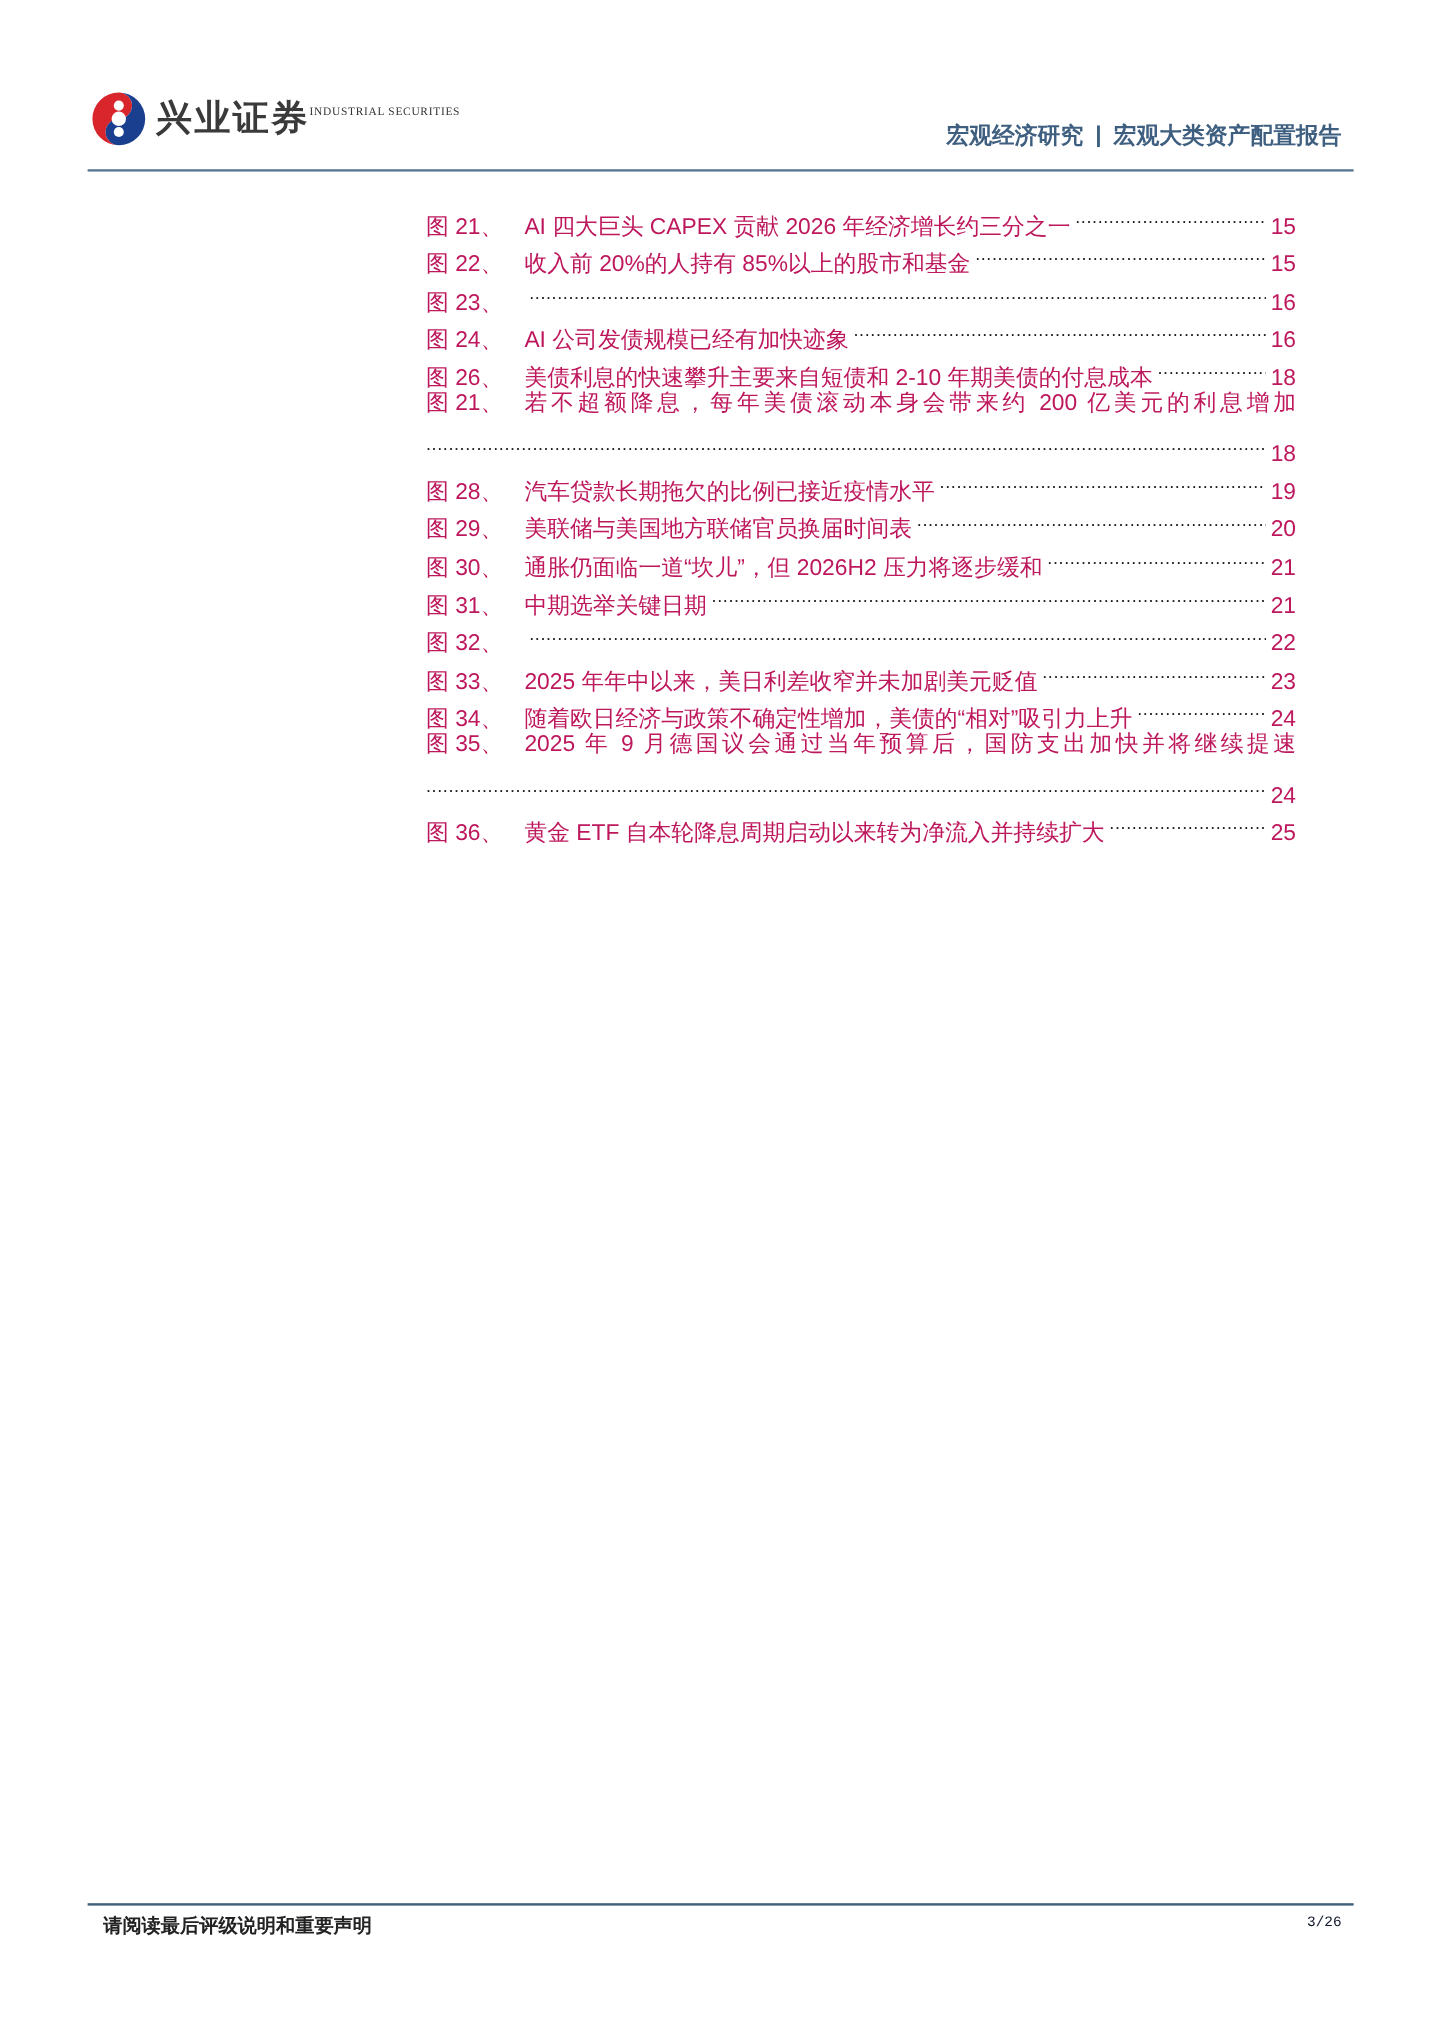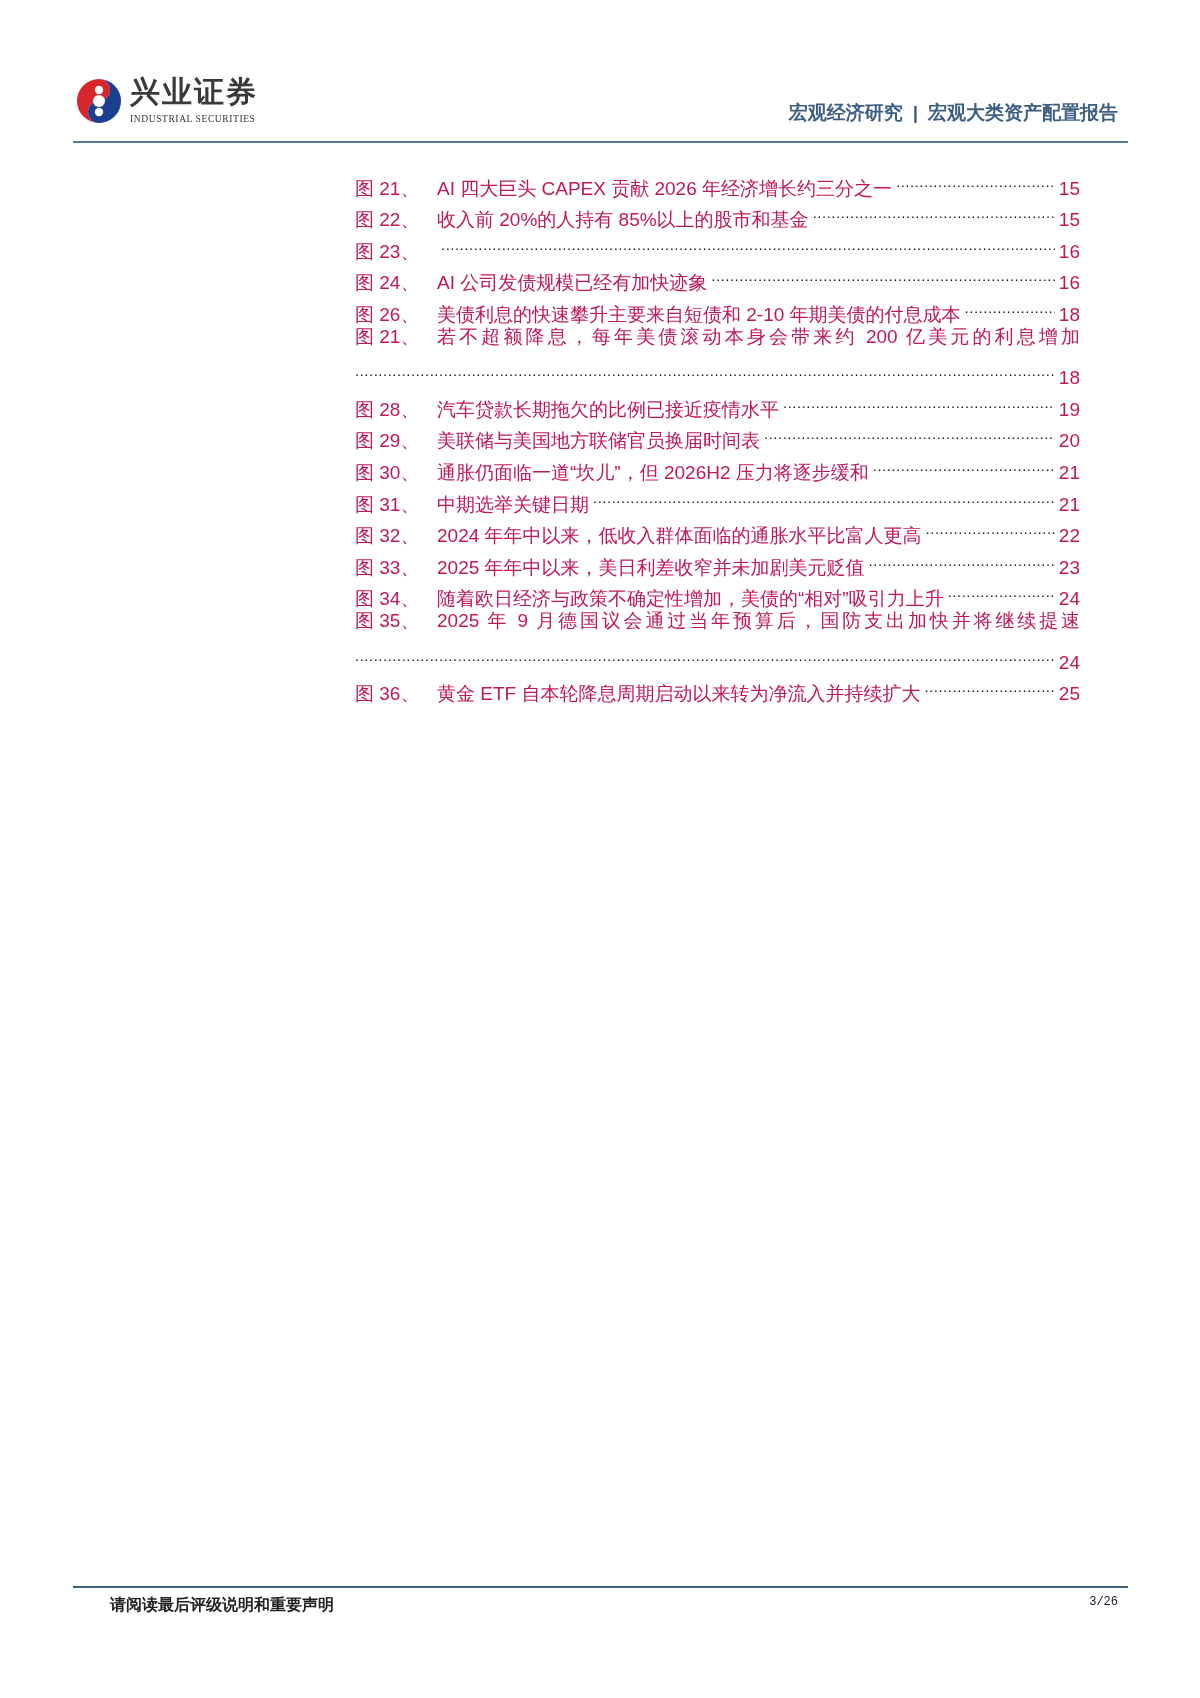--- a/index.html
+++ b/index.html
@@ -29,21 +29,21 @@
       align-items: center;
     }
     .logo-mark {
       width: 46px;
       height: 46px;
       display: block;
     }
     .logo-text {
       margin-left: 8px;
       display: flex;
-      flex-direction: column;
+      flex-direction: row;
     }
     .logo-cn {
       font-family: "DejaVu Serif", "Liberation Serif", serif;
       font-size: 30px;
       font-weight: bold;
       color: #3a3a3a;
       letter-spacing: 2px;
       line-height: 32px;
     }
     .logo-en {
@@ -139,21 +139,20 @@
       height: 2px;
       background: #3f5f78;
     }
     .footer-left {
       position: absolute;
       left: 86px;
       top: 1595px;
       font-size: 16px;
       font-weight: bold;
       color: #222222;
-      margin-left: 24px;
     }
     .footer-right {
       position: absolute;
       right: 82px;
       top: 1595px;
       font-size: 12px;
       color: #0f172a;
       font-family: Liberation Mono, monospace;
     }
   </style>
@@ -254,21 +253,20 @@
 
   <div class="toc-row">
     <span class="toc-label">图 31、</span>
     <span class="toc-title">中期选举关键日期</span>
     <span class="toc-dots"></span>
     <span class="toc-page">21</span>
   </div>
 
   <div class="toc-row">
     <span class="toc-label">图 32、</span>
-    <span class="toc-title">2024 年年中以来，低收入群体面临的通胀水平比富人更高</span>
     <span class="toc-dots"></span>
     <span class="toc-page">22</span>
   </div>
 
   <div class="toc-row">
     <span class="toc-label">图 33、</span>
     <span class="toc-title">2025 年年中以来，美日利差收窄并未加剧美元贬值</span>
     <span class="toc-dots"></span>
     <span class="toc-page">23</span>
   </div>

